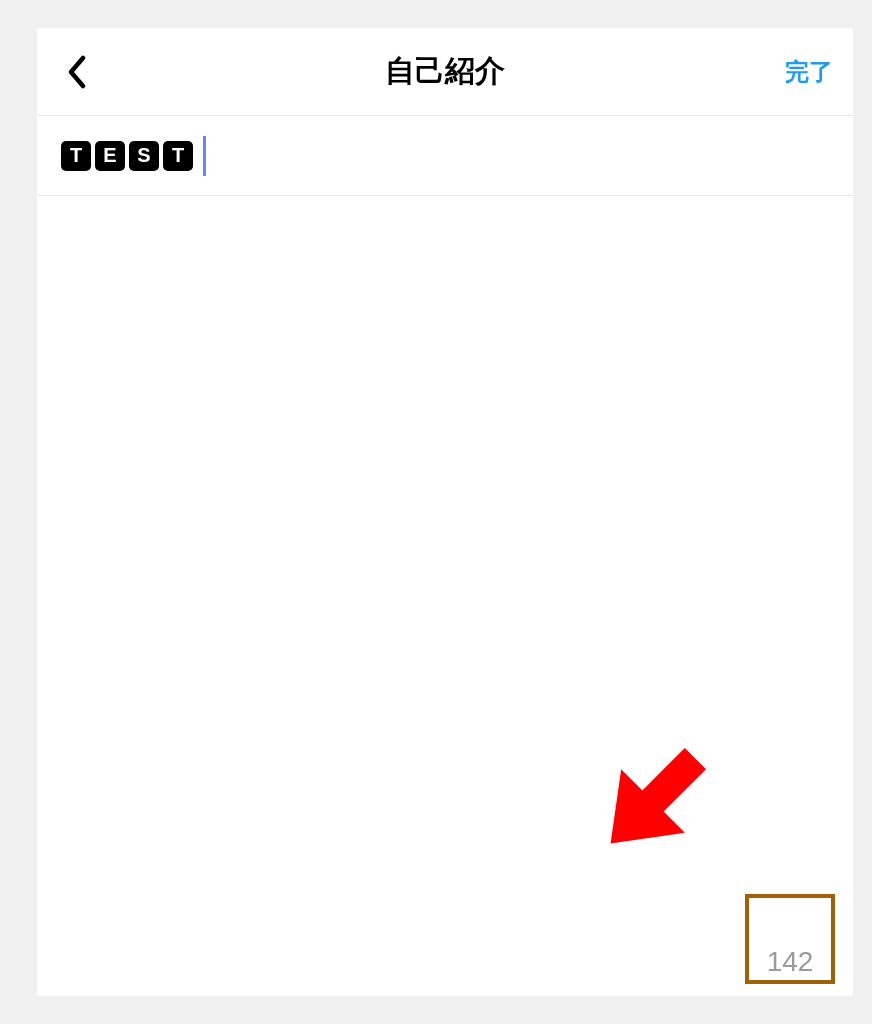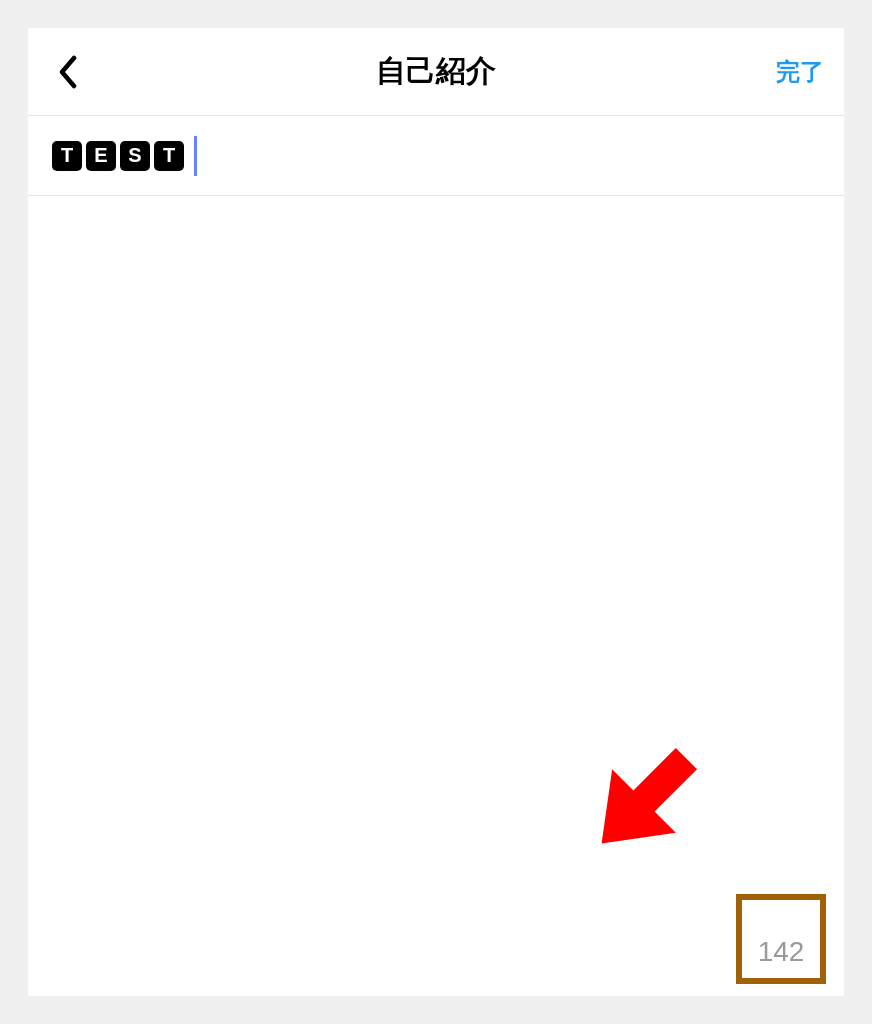--- a/index.html
+++ b/index.html
@@ -14,20 +14,21 @@
     font-family: -apple-system, "Hiragino Sans", "Hiragino Kaku Gothic ProN", sans-serif;
     padding: 28px;
   }
   .app-container {
     background: #ffffff;
     width: 100%;
     height: 968px;
     display: flex;
     flex-direction: column;
     position: relative;
+    margin-left: 9px;
   }
   .header {
     height: 88px;
     display: flex;
     align-items: center;
     justify-content: space-between;
     padding: 0 20px;
     border-bottom: 1px solid #e8e8e8;
     position: relative;
   }
@@ -97,22 +98,22 @@
     position: absolute;
     right: 130px;
     bottom: 125px;
     width: 140px;
     height: 140px;
   }
   .counter-box {
     position: absolute;
     right: 18px;
     bottom: 12px;
-    border: 6px solid #a16207;
-    padding: 20px 12px 10px 12px;
+    border: 4px solid #a16207;
+    padding: 20px 12px 2px 12px;
     min-width: 90px;
     min-height: 90px;
     display: flex;
     align-items: flex-end;
     justify-content: center;
   }
   .counter-value {
     font-size: 28px;
     color: #9a9a9a;
   }

